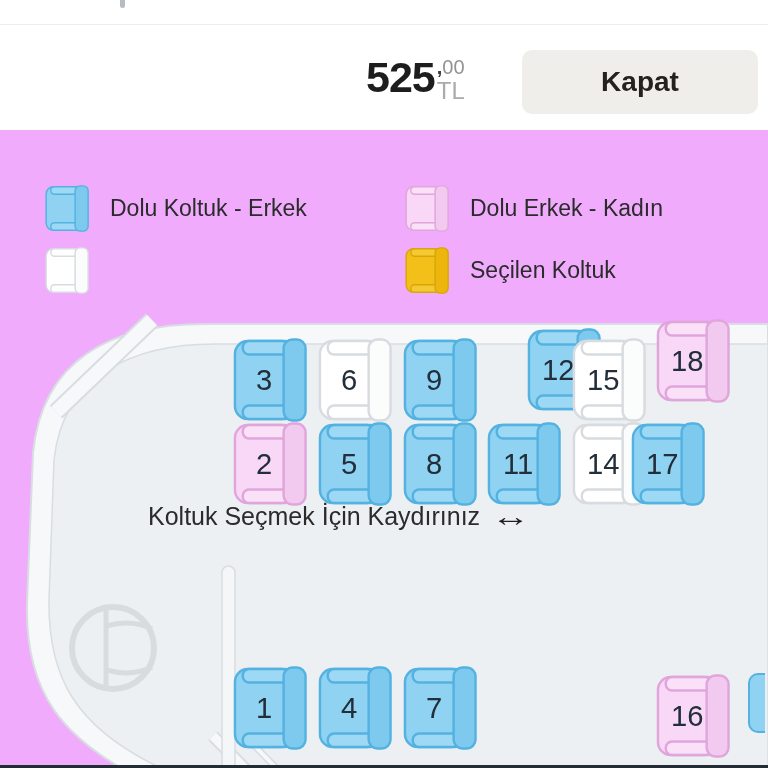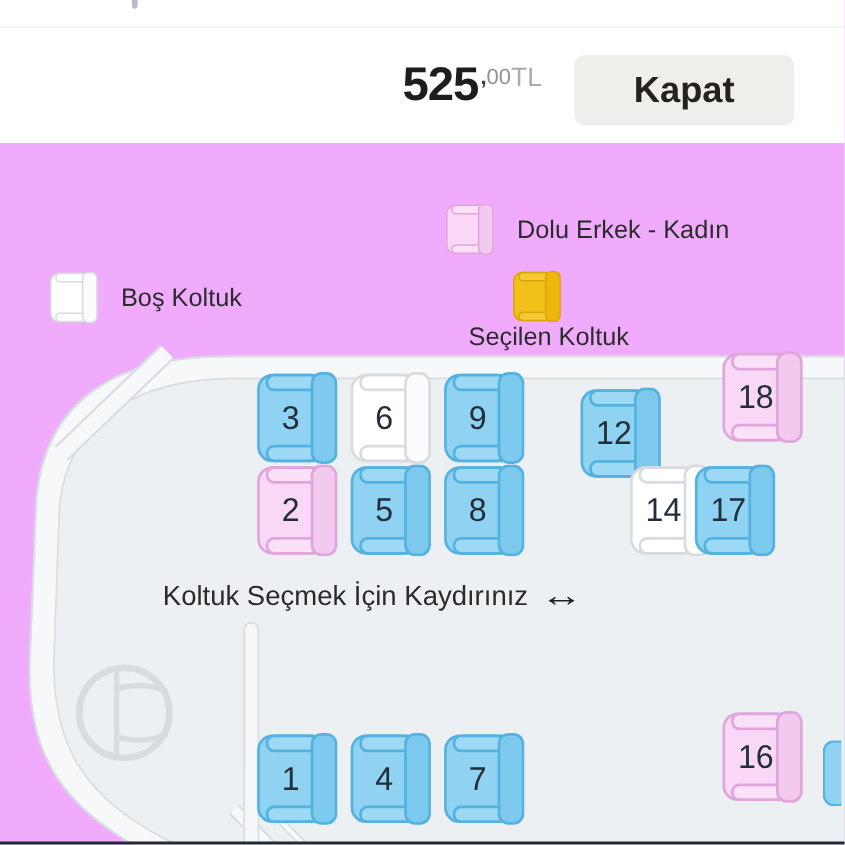--- a/index.html
+++ b/index.html
@@ -5,39 +5,39 @@
   html,body{margin:0;padding:0;background:#fff;}
   *{box-sizing:border-box;font-family:"Liberation Sans",sans-serif;}
   .frame{position:relative;width:768px;height:768px;overflow:hidden;background:#f0abfc;}
 
   
   .topbar{position:absolute;left:0;top:0;width:768px;height:130px;background:#FFFFFF;z-index:5;}
   .top-tick{position:absolute;left:120px;top:0;width:5px;height:8px;background:#B7BCC2;border-radius:0 0 3px 3px;}
   .top-divider{position:absolute;left:0;top:24px;width:768px;height:1px;background:#EDEDED;}
   .price{position:absolute;left:366px;top:56px;display:flex;align-items:flex-start;}
   .price-main{font-size:43px;font-weight:800;color:#1D1D1D;letter-spacing:-1px;line-height:1;}
-  .price-side{display:flex;flex-direction:row;align-items:center;margin-left:2px;margin-top:1px;}
+  .price-side{display:flex;flex-direction:column;align-items:flex-start;margin-left:2px;margin-top:1px;}
   .price-dec{line-height:1;}
   .price-comma{font-size:20px;font-weight:700;color:#3A3A3A;}
   .price-cents{font-size:20px;font-weight:400;color:#929292;}
   .price-cur{font-size:24px;font-weight:400;color:#ABABAB;line-height:1;margin-top:2px;margin-right:1px;}
-  .kapat{position:absolute;left:522px;top:50px;width:200px;height:64px;background:#F0EEEB;border:none;border-radius:10px;font-size:33px;font-weight:700;color:#25221E;cursor:pointer;}
+  .kapat{position:absolute;left:522px;top:50px;width:236px;height:64px;background:#F0EEEB;border:none;border-radius:10px;font-size:28px;font-weight:700;color:#25221E;cursor:pointer;}
 
   
   .legend-item{position:absolute;display:flex;align-items:center;height:48px;}
   .legend-item .licon{width:44px;height:47px;display:inline-block;flex:0 0 44px;}
   .legend-item .llabel{margin-left:21px;font-size:23px;color:#2B2B2B;white-space:nowrap;}
 
   
   .bus-svg{position:absolute;left:0;top:308px;z-index:1;}
   .seats-layer{position:absolute;left:0;top:0;width:768px;height:768px;z-index:2;}
   .seat{position:absolute;width:74px;height:84px;}
   .seat svg{display:block;}
   .seat-partial{position:absolute;border-right:none !important;z-index:2;}
-  .hint{position:absolute;left:148px;top:526px;display:flex;align-items:center;z-index:3;}
+  .hint{position:absolute;left:148px;top:500px;display:flex;align-items:center;z-index:3;}
   .hint-text{font-size:25px;color:#2B2B2B;white-space:nowrap;}
   .hint-arrow{font-size:29px;color:#1F1F1F;margin-left:16px;transform:scaleX(1.35);display:inline-block;}
 
   
   .edge{position:absolute;z-index:50;}
   .edge-left{left:0;top:0;width:5px;height:768px;}
   .edge-top{left:0;top:0;width:768px;height:4px;}
   .edge-right{right:0;top:0;width:4px;height:768px;}
   .bottom-line{position:absolute;left:0;bottom:0;width:768px;height:3px;background:#232B35;z-index:60;}
 </style>
@@ -52,20 +52,32 @@
     <div class="price">
       <span class="price-main">525</span>
       <span class="price-side">
         <span class="price-dec"><span class="price-comma">,</span><span class="price-cents">00</span></span>
         <span class="price-cur">TL</span>
       </span>
     </div>
     <button class="kapat">Kapat</button>
   </div>
 
+  <div class="legend-item" style="left:45px;top:184px;">
+    <span class="licon"><svg width="44" height="47" viewBox="0 0 76 84" preserveAspectRatio="none">
+    <g stroke="#54B2E1" stroke-width="2.5" stroke-linejoin="round">
+      <rect x="2" y="3" width="64" height="78" rx="13" fill="#8FD2F1"></rect>
+      <rect x="10" y="3" width="47" height="13.5" rx="6.5" fill="#9DD9F4"></rect>
+      <rect x="10" y="67.5" width="47" height="13.5" rx="6.5" fill="#9DD9F4"></rect>
+      <rect x="52" y="1.5" width="22.5" height="81" rx="9" fill="#7EC9EE"></rect>
+    </g>
+
+  </svg></span>
+    <span class="llabel">Dolu Koltuk - Erkek</span>
+  </div>
   <div class="legend-item" style="left:405px;top:184px;">
     <span class="licon"><svg width="44" height="47" viewBox="0 0 76 84" preserveAspectRatio="none">
     <g stroke="#E0A6DB" stroke-width="2.5" stroke-linejoin="round">
       <rect x="2" y="3" width="64" height="78" rx="13" fill="#F8D8F6"></rect>
       <rect x="10" y="3" width="47" height="13.5" rx="6.5" fill="#FAE1F8"></rect>
       <rect x="10" y="67.5" width="47" height="13.5" rx="6.5" fill="#FAE1F8"></rect>
       <rect x="52" y="1.5" width="22.5" height="81" rx="9" fill="#F2C9EF"></rect>
     </g>
 
   </svg></span>
@@ -74,23 +86,22 @@
   <div class="legend-item" style="left:45px;top:246px;">
     <span class="licon"><svg width="44" height="47" viewBox="0 0 76 84" preserveAspectRatio="none">
     <g stroke="#D8DBDF" stroke-width="2.5" stroke-linejoin="round">
       <rect x="2" y="3" width="64" height="78" rx="13" fill="#FFFFFF"></rect>
       <rect x="10" y="3" width="47" height="13.5" rx="6.5" fill="#FFFFFF"></rect>
       <rect x="10" y="67.5" width="47" height="13.5" rx="6.5" fill="#FFFFFF"></rect>
       <rect x="52" y="1.5" width="22.5" height="81" rx="9" fill="#FBFCFC"></rect>
     </g>
 
   </svg></span>
-    <span class="llabel">Boş Koltuk</span>
-  </div>
-  <div class="legend-item" style="left:405px;top:246px;flex-direction:column;">
+  </div>
+  <div class="legend-item" style="left:405px;top:246px;">
     <span class="licon"><svg width="44" height="47" viewBox="0 0 76 84" preserveAspectRatio="none">
     <g stroke="#D9A60A" stroke-width="2.5" stroke-linejoin="round">
       <rect x="2" y="3" width="64" height="78" rx="13" fill="#F3C01A"></rect>
       <rect x="10" y="3" width="47" height="13.5" rx="6.5" fill="#F5C933"></rect>
       <rect x="10" y="67.5" width="47" height="13.5" rx="6.5" fill="#F5C933"></rect>
       <rect x="52" y="1.5" width="22.5" height="81" rx="9" fill="#ECB60D"></rect>
     </g>
 
   </svg></span>
     <span class="llabel">Seçilen Koltuk</span>
@@ -141,29 +152,40 @@
         <svg width="74" height="84" viewBox="0 0 76 84" preserveAspectRatio="none">
     <g stroke="#54B2E1" stroke-width="2.5" stroke-linejoin="round">
       <rect x="2" y="3" width="64" height="78" rx="13" fill="#8FD2F1"></rect>
       <rect x="10" y="3" width="47" height="13.5" rx="6.5" fill="#9DD9F4"></rect>
       <rect x="10" y="67.5" width="47" height="13.5" rx="6.5" fill="#9DD9F4"></rect>
       <rect x="52" y="1.5" width="22.5" height="81" rx="9" fill="#7EC9EE"></rect>
     </g>
     <text x="32" y="52" font-size="30" fill="#222E3A" text-anchor="middle" font-family="Liberation Sans, sans-serif">9</text>
   </svg>
       </div>
-      <div class="seat" style="left: 487px; top: 352px; padding-left: 40px;">
+      <div class="seat" style="left: 487px; top: 328px; padding-left: 40px;">
         <svg width="74" height="84" viewBox="0 0 76 84" preserveAspectRatio="none">
     <g stroke="#54B2E1" stroke-width="2.5" stroke-linejoin="round">
       <rect x="2" y="3" width="64" height="78" rx="13" fill="#8FD2F1"></rect>
       <rect x="10" y="3" width="47" height="13.5" rx="6.5" fill="#9DD9F4"></rect>
       <rect x="10" y="67.5" width="47" height="13.5" rx="6.5" fill="#9DD9F4"></rect>
       <rect x="52" y="1.5" width="22.5" height="81" rx="9" fill="#7EC9EE"></rect>
     </g>
     <text x="32" y="52" font-size="30" fill="#222E3A" text-anchor="middle" font-family="Liberation Sans, sans-serif">12</text>
+  </svg>
+      </div>
+      <div class="seat" style="left: 572px; top: 338px;">
+        <svg width="74" height="84" viewBox="0 0 76 84" preserveAspectRatio="none">
+    <g stroke="#D8DBDF" stroke-width="2.5" stroke-linejoin="round">
+      <rect x="2" y="3" width="64" height="78" rx="13" fill="#FFFFFF"></rect>
+      <rect x="10" y="3" width="47" height="13.5" rx="6.5" fill="#FFFFFF"></rect>
+      <rect x="10" y="67.5" width="47" height="13.5" rx="6.5" fill="#FFFFFF"></rect>
+      <rect x="52" y="1.5" width="22.5" height="81" rx="9" fill="#FBFCFC"></rect>
+    </g>
+    <text x="32" y="52" font-size="30" fill="#222E3A" text-anchor="middle" font-family="Liberation Sans, sans-serif">15</text>
   </svg>
       </div>
       <div class="seat" style="left: 656px; top: 319px;">
         <svg width="74" height="84" viewBox="0 0 76 84" preserveAspectRatio="none">
     <g stroke="#E0A6DB" stroke-width="2.5" stroke-linejoin="round">
       <rect x="2" y="3" width="64" height="78" rx="13" fill="#F8D8F6"></rect>
       <rect x="10" y="3" width="47" height="13.5" rx="6.5" fill="#FAE1F8"></rect>
       <rect x="10" y="67.5" width="47" height="13.5" rx="6.5" fill="#FAE1F8"></rect>
       <rect x="52" y="1.5" width="22.5" height="81" rx="9" fill="#F2C9EF"></rect>
     </g>
@@ -196,20 +218,31 @@
         <svg width="74" height="84" viewBox="0 0 76 84" preserveAspectRatio="none">
     <g stroke="#54B2E1" stroke-width="2.5" stroke-linejoin="round">
       <rect x="2" y="3" width="64" height="78" rx="13" fill="#8FD2F1"></rect>
       <rect x="10" y="3" width="47" height="13.5" rx="6.5" fill="#9DD9F4"></rect>
       <rect x="10" y="67.5" width="47" height="13.5" rx="6.5" fill="#9DD9F4"></rect>
       <rect x="52" y="1.5" width="22.5" height="81" rx="9" fill="#7EC9EE"></rect>
     </g>
     <text x="32" y="52" font-size="30" fill="#222E3A" text-anchor="middle" font-family="Liberation Sans, sans-serif">8</text>
   </svg>
       </div>
+      <div class="seat" style="left: 487px; top: 422px;">
+        <svg width="74" height="84" viewBox="0 0 76 84" preserveAspectRatio="none">
+    <g stroke="#54B2E1" stroke-width="2.5" stroke-linejoin="round">
+      <rect x="2" y="3" width="64" height="78" rx="13" fill="#8FD2F1"></rect>
+      <rect x="10" y="3" width="47" height="13.5" rx="6.5" fill="#9DD9F4"></rect>
+      <rect x="10" y="67.5" width="47" height="13.5" rx="6.5" fill="#9DD9F4"></rect>
+      <rect x="52" y="1.5" width="22.5" height="81" rx="9" fill="#7EC9EE"></rect>
+    </g>
+    <text x="32" y="52" font-size="30" fill="#222E3A" text-anchor="middle" font-family="Liberation Sans, sans-serif">11</text>
+  </svg>
+      </div>
       <div class="seat" style="left: 572px; top: 422px;">
         <svg width="74" height="84" viewBox="0 0 76 84" preserveAspectRatio="none">
     <g stroke="#D8DBDF" stroke-width="2.5" stroke-linejoin="round">
       <rect x="2" y="3" width="64" height="78" rx="13" fill="#FFFFFF"></rect>
       <rect x="10" y="3" width="47" height="13.5" rx="6.5" fill="#FFFFFF"></rect>
       <rect x="10" y="67.5" width="47" height="13.5" rx="6.5" fill="#FFFFFF"></rect>
       <rect x="52" y="1.5" width="22.5" height="81" rx="9" fill="#FBFCFC"></rect>
     </g>
     <text x="32" y="52" font-size="30" fill="#222E3A" text-anchor="middle" font-family="Liberation Sans, sans-serif">14</text>
   </svg>
@@ -251,21 +284,21 @@
         <svg width="74" height="84" viewBox="0 0 76 84" preserveAspectRatio="none">
     <g stroke="#54B2E1" stroke-width="2.5" stroke-linejoin="round">
       <rect x="2" y="3" width="64" height="78" rx="13" fill="#8FD2F1"></rect>
       <rect x="10" y="3" width="47" height="13.5" rx="6.5" fill="#9DD9F4"></rect>
       <rect x="10" y="67.5" width="47" height="13.5" rx="6.5" fill="#9DD9F4"></rect>
       <rect x="52" y="1.5" width="22.5" height="81" rx="9" fill="#7EC9EE"></rect>
     </g>
     <text x="32" y="52" font-size="30" fill="#222E3A" text-anchor="middle" font-family="Liberation Sans, sans-serif">7</text>
   </svg>
       </div>
-      <div class="seat" style="left: 656px; top: 646px;">
+      <div class="seat" style="left: 656px; top: 674px;">
         <svg width="74" height="84" viewBox="0 0 76 84" preserveAspectRatio="none">
     <g stroke="#E0A6DB" stroke-width="2.5" stroke-linejoin="round">
       <rect x="2" y="3" width="64" height="78" rx="13" fill="#F8D8F6"></rect>
       <rect x="10" y="3" width="47" height="13.5" rx="6.5" fill="#FAE1F8"></rect>
       <rect x="10" y="67.5" width="47" height="13.5" rx="6.5" fill="#FAE1F8"></rect>
       <rect x="52" y="1.5" width="22.5" height="81" rx="9" fill="#F2C9EF"></rect>
     </g>
     <text x="32" y="52" font-size="30" fill="#222E3A" text-anchor="middle" font-family="Liberation Sans, sans-serif">16</text>
   </svg>
       </div>

